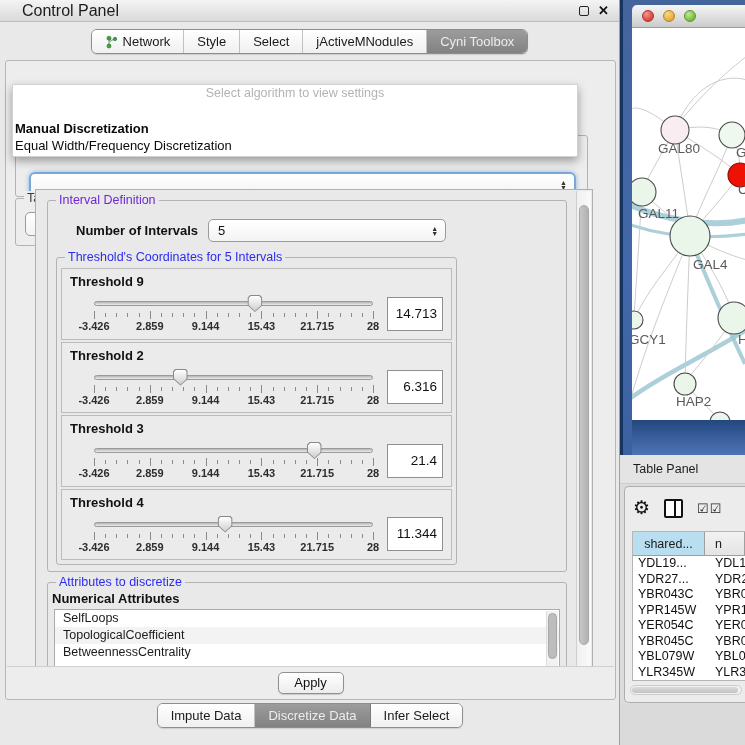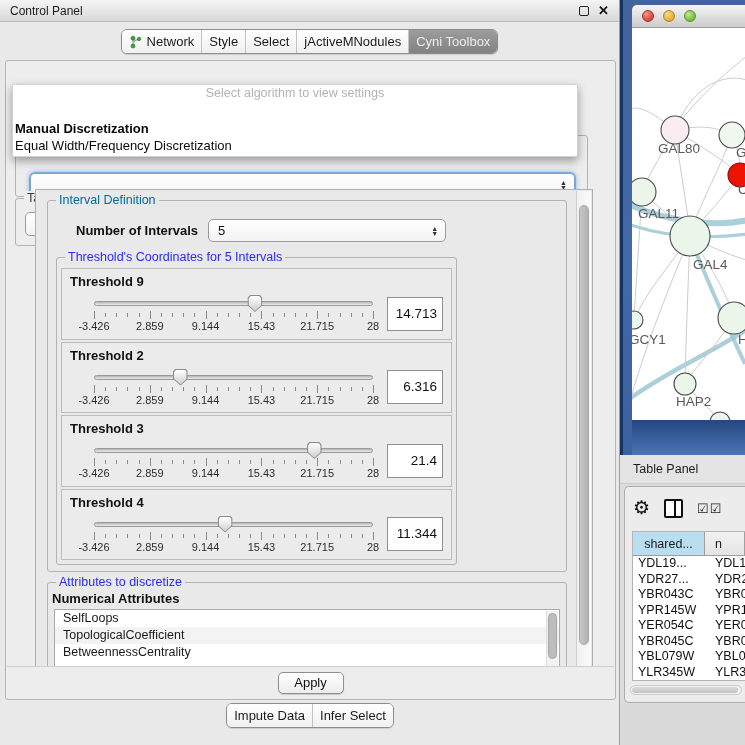--- a/index.html
+++ b/index.html
@@ -6,45 +6,45 @@
   html,body { width:745px; height:745px; overflow:hidden;
     font-family:"Liberation Sans", sans-serif; background:#dcdcdc; }
   #stage { position:relative; width:745px; height:745px; }
 
   
   .control-panel { position:absolute; left:0; top:0; width:620px; height:745px;
     background:#e9e9e9; border-right:1px solid #9aa0a8; }
   .cp-titlebar { position:absolute; left:0; top:0; width:100%; height:22px;
     background:linear-gradient(#f4f4f4,#d9d9d9); border-bottom:1px solid #bdbdbd;
     display:flex; align-items:center; }
-  .cp-title { font-size:12px; color:#1c1c1c; padding-left:10px; }
+  .cp-title { font-size:16px; color:#1c1c1c; padding-left:22px; }
   .cp-winbtns { position:absolute; right:10px; top:0; height:22px; display:flex; align-items:center; gap:9px; }
   .cp-float { width:10px; height:10px; border:1.5px solid #222; border-radius:2px; display:inline-block; }
   .cp-close { font-size:13px; font-weight:bold; color:#111; line-height:10px; cursor:default; }
 
   
   .top-tabs { position:absolute; left:0; top:29px; width:100%; height:27px;
     display:flex; justify-content:center; }
   .tabgroup { display:flex; border:1px solid #8d8d8d; border-radius:6px; overflow:hidden;
     background:#fdfdfd; height:25px; box-shadow:0 1px 1px rgba(0,0,0,.12); }
-  .tab { display:flex; align-items:center; gap:5px; padding:0 7px; font-size:13px;
+  .tab { display:flex; align-items:center; gap:5px; padding:0 13px; font-size:13px;
     color:#1a1a1a; border-right:1px solid #c2c2c2; background:linear-gradient(#ffffff,#f0f0f0); }
   .tab:last-child { border-right:none; }
   .tab.selected { background:linear-gradient(#9c9c9c,#828282); color:#ededed; border-right-color:#7a7a7a; }
   .net-icon { display:inline-block; width:13px; height:14px; }
 
   
   .main-panel { position:absolute; left:5px; top:60px; width:611px; height:640px;
     background:#ededed; border:1px solid #b6b6b6; border-radius:3px; }
 
   
   .groupbox { position:absolute; border:1px solid #b3b3b3; border-radius:3px; }
   .groupbox > .glabel { position:absolute; top:-8px; left:8px; background:#ededed;
     padding:0 3px; font-size:12.5px; color:#3a3a3a; white-space:nowrap; }
-  .glabel.green { color:#0369a1; }
+  .glabel.green { color:#6d28d9; }
   .glabel.blue { color:#2b2bf0; }
 
   .gb-algo { left:9px; top:74px; width:573px; height:62px; }
   .combo { background:linear-gradient(#ffffff,#f3f3f3); border:1px solid #9b9b9b;
     border-radius:5px; font-size:13px; color:#111; position:relative;
     display:flex; align-items:center; padding-left:9px; }
   .combo .stepper { position:absolute; right:7px; top:0; bottom:0; display:flex;
     flex-direction:column; justify-content:center; line-height:5px; font-size:7px; color:#333; }
   .algo-combo { position:absolute; left:13px; top:36px; width:547px; height:26px;
     border:2px solid #7ba7d7; box-shadow:0 0 5px #8ab5e2; border-radius:6px; }
@@ -85,21 +85,21 @@
     background:linear-gradient(#b5b5b5,#ececec); border:1px solid #9a9a9a; border-radius:3px; }
   .thumb { position:absolute; top:2px; width:15px; height:17px; transform:translateX(-50%); z-index:3; }
   .thumb .t-o { position:absolute; inset:0; background:#8a8a8a;
     clip-path:polygon(50% 100%,0 60%,0 16%,18% 0,82% 0,100% 16%,100% 60%); }
   .thumb .t-i { position:absolute; inset:1px; background:linear-gradient(#ffffff,#cdcdcd);
     clip-path:polygon(50% 100%,0 60%,0 16%,18% 0,82% 0,100% 16%,100% 60%); }
   .ticks { position:absolute; left:0; right:0; top:18px; height:8px; }
   .tick { position:absolute; top:2px; width:1px; height:4px; background:#8a8a8a; }
   .tick.major { top:0; height:8px; }
   .scale { position:absolute; left:0; right:0; top:27px; height:12px; }
-  .scale span { position:absolute; transform:translateX(-50%); font-size:11px; font-weight:normal; color:#2d2d2d; white-space:nowrap; }
+  .scale span { position:absolute; transform:translateX(-50%); font-size:11px; font-weight:bold; color:#2d2d2d; white-space:nowrap; }
   .val-box { width:56px; height:34px; align-self:center; background:#ffffff; border:1px solid #8f8f8f;
     font-size:13.5px; color:#111; text-align:right; padding:8px 5px 0 0; }
 
   .gb-attrs { left:11px; top:392px; width:520px; height:120px; }
   .attr-sublabel { position:absolute; left:4px; top:8px; font-size:13px; font-weight:bold; color:#111; }
   .attr-list { position:absolute; left:6px; top:26px; right:6px; height:86px;
     background:#ffffff; border:1px solid #ababab; overflow:hidden; }
   .list-item { font-size:12.5px; color:#1a1a1a; height:17px; line-height:17px; padding-left:8px; }
   .list-item:nth-child(even) { background:#f3f3f3; }
   .attr-vsb { position:absolute; right:1px; top:1px; bottom:1px; width:12px; background:#f2f2f2; border-left:1px solid #ddd; }
@@ -449,20 +449,23 @@
 
       <div class="apply-row">
         <div class="apply-btn">Apply</div>
       </div>
     </div>
 
     <div class="bottom-tabs">
       <div class="tabgroup">
         <div class="tab">
             <span>Impute Data</span>
+          </div>
+        <div class="tab selected">
+            <span>Discretize Data</span>
           </div>
         <div class="tab">
             <span>Infer Select</span>
           </div>
       </div>
     </div>
 
     <div class="algo-popup">
       <div class="pop-hint">Select algorithm to view settings</div>
       <div class="pop-opt bold">Manual Discretization</div>

